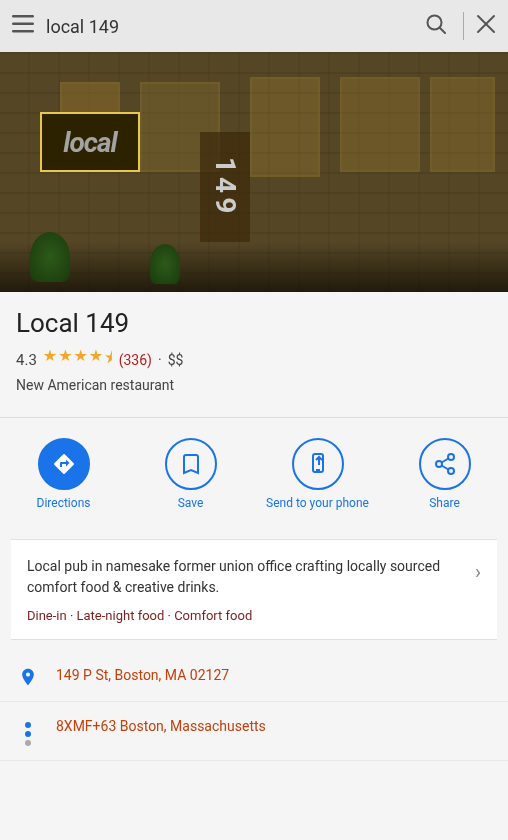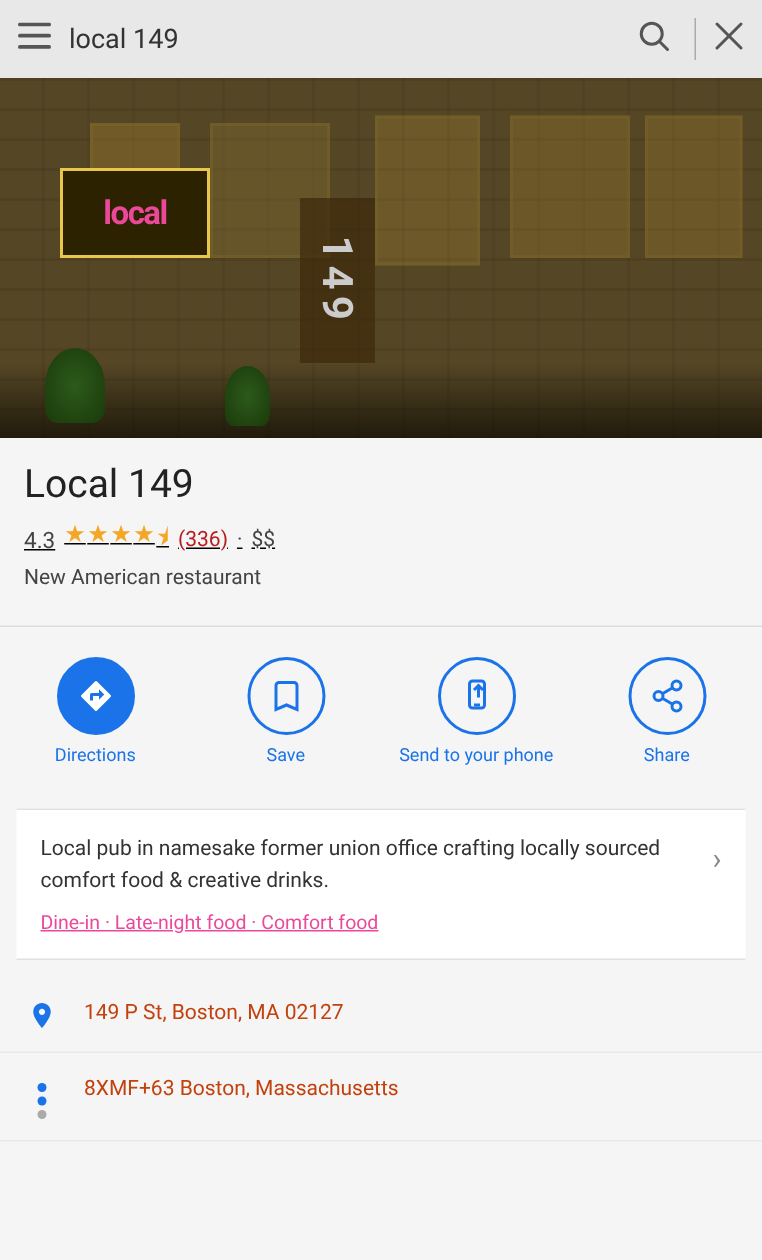--- a/index.html
+++ b/index.html
@@ -73,23 +73,24 @@
     .hero-sign {
       position: absolute;
       top: 60px;
       left: 40px;
       width: 100px;
       height: 60px;
       background: #2c2200;
       display: flex;
       align-items: center;
       justify-content: center;
-      color: #ec4899;
-      font-size: 22px;
+      color: #a3a3a3;
+      font-size: 28px;
       font-weight: bold;
+      font-style: italic;
       letter-spacing: -1px;
       border: 2px solid #e8c84a;
     }
     
     .hero-number {
       position: absolute;
       top: 80px;
       left: 200px;
       width: 50px;
       height: 110px;
@@ -113,21 +114,20 @@
       font-size: 26px;
       font-weight: 400;
       color: #222;
       margin-bottom: 8px;
     }
     .rating-row {
       display: flex;
       align-items: center;
       gap: 6px;
       margin-bottom: 4px;
-      text-decoration: underline;
     }
     .rating-number {
       font-size: 15px;
       color: #444;
     }
     .stars {
       display: flex;
       gap: 1px;
     }
     .star {
@@ -212,22 +212,21 @@
       flex: 1;
     }
     .description-main {
       font-size: 14px;
       color: #333;
       line-height: 1.5;
       margin-bottom: 10px;
     }
     .description-tags {
       font-size: 13px;
-      color: #ec4899;
-      text-decoration: underline;
+      color: #7f1d1d;
     }
     .chevron-right {
       color: #888;
       font-size: 20px;
       margin-top: 4px;
       flex-shrink: 0;
     }
 
     
     .details-section {

